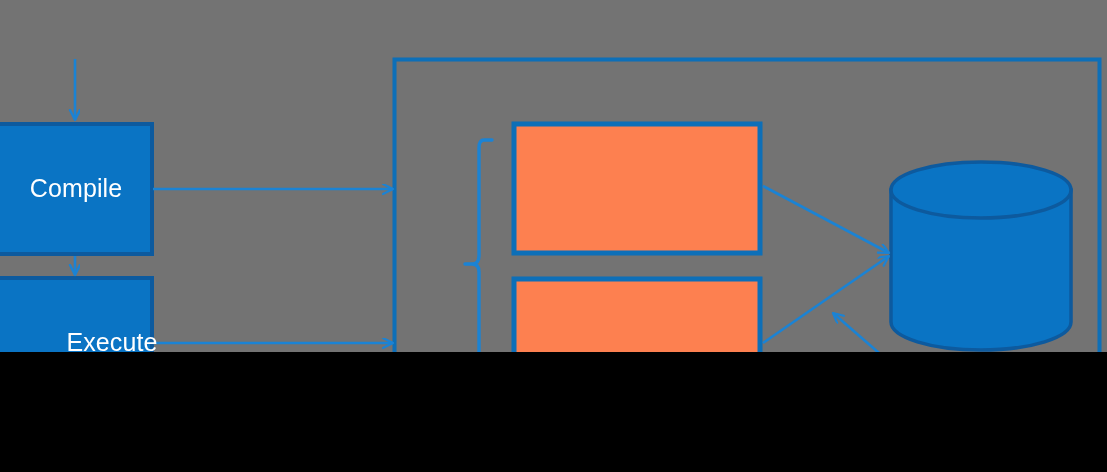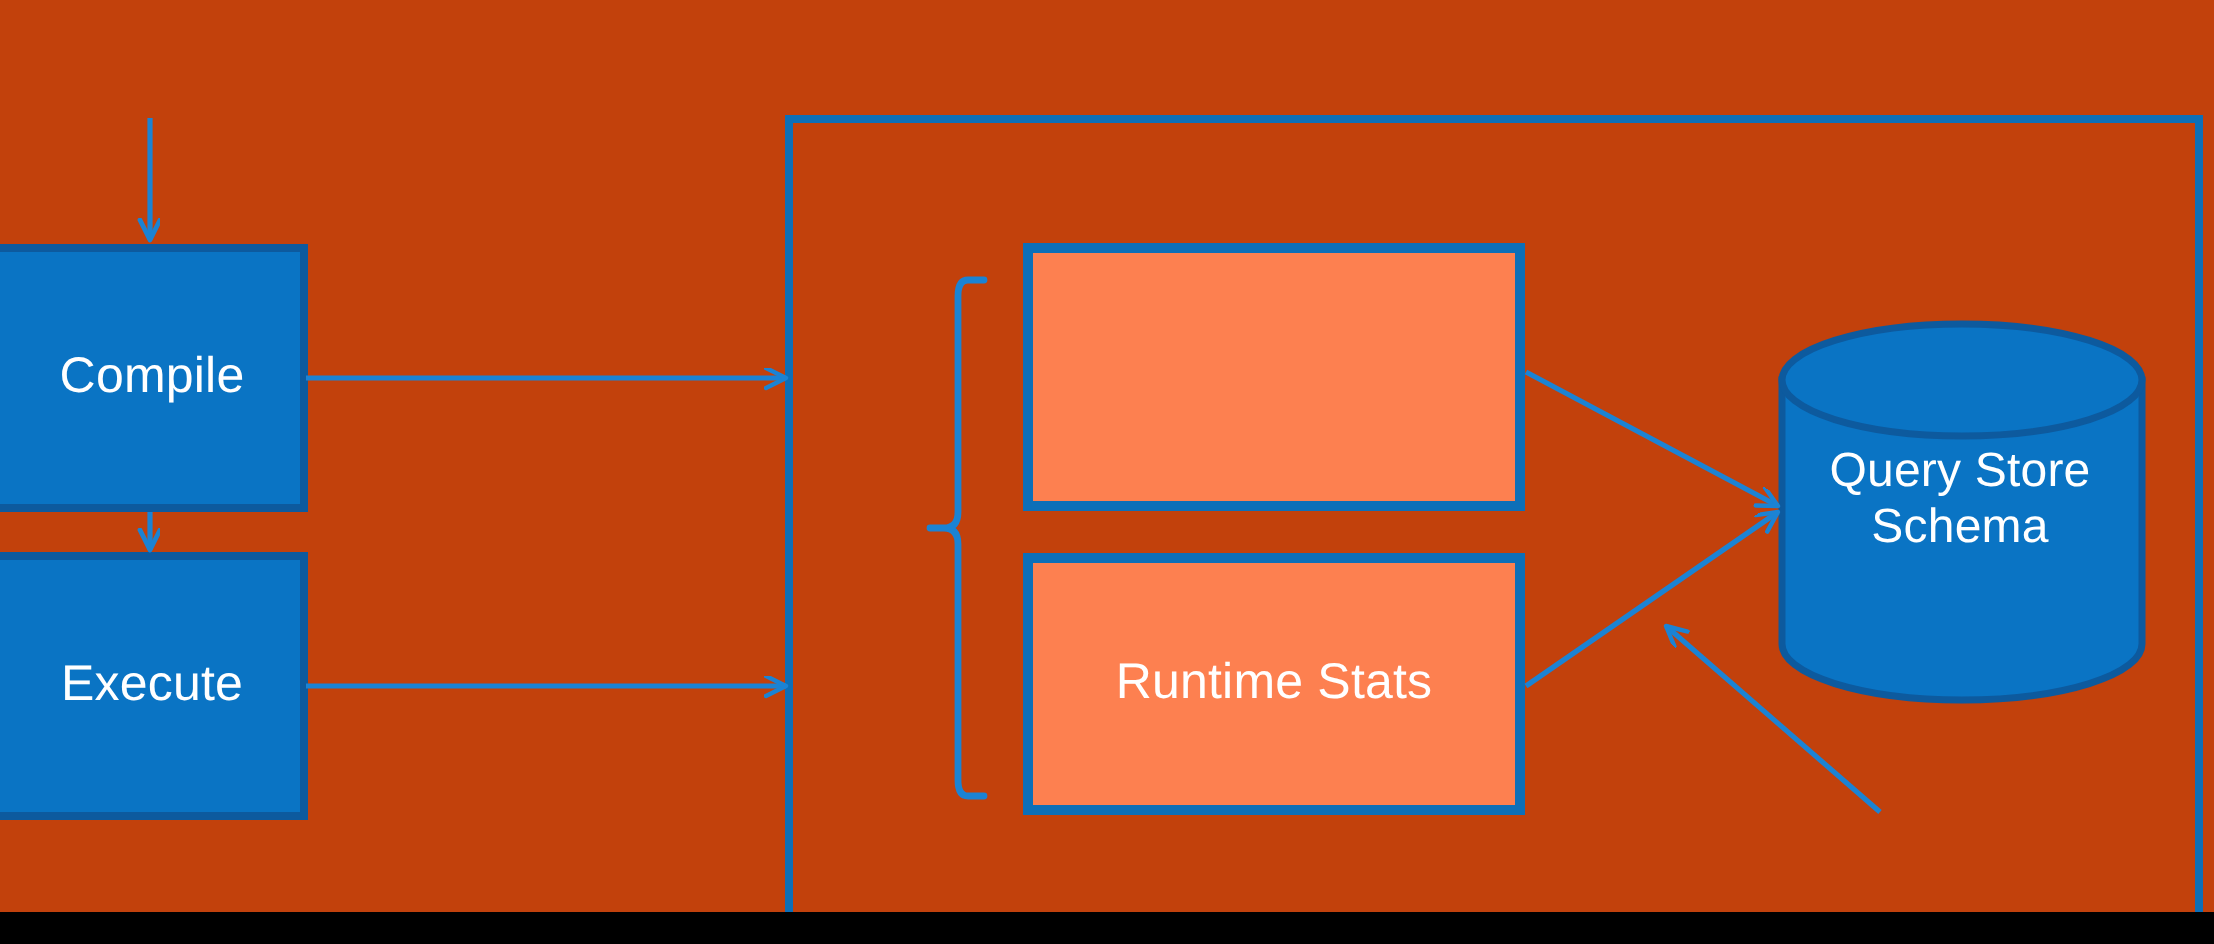--- a/index.html
+++ b/index.html
@@ -7,22 +7,22 @@
     margin: 0;
     padding: 0;
     background: #000000;
   }
   body {
     font-family: "Liberation Sans", sans-serif;
   }
   #canvas {
     position: relative;
     width: 1107px;
-    height: 456px;
-    background: #c2410c;
+    height: 352px;
+    background: #737373;
     overflow: hidden;
   }
   #diagram-svg {
     position: absolute;
     left: 0;
     top: 0;
     width: 1107px;
     height: 472px;
   }
   .node-label {
@@ -34,21 +34,21 @@
     line-height: 1.18;
     text-align: center;
     letter-spacing: 0.1px;
     display: flex;
     align-items: center;
     justify-content: center;
     pointer-events: none;
     white-space: pre-line;
   }
   .lbl-compile  { left: 0px;   top: 124px; width: 152px; height: 130px; }
-  .lbl-execute  { left: 0px;   top: 278px; width: 152px; height: 130px; }
+  .lbl-execute  { left: 0px;   top: 278px; width: 152px; height: 130px; padding-left: 36px; }
   .lbl-plan     { left: 512px; top: 122px; width: 250px; height: 133px; }
   .lbl-runtime  { left: 512px; top: 277px; width: 250px; height: 130px; }
   .lbl-cylinder { left: 890px; top: 190px; width: 180px; height: 120px; font-size: 24px; }
   .hit {
     position: absolute;
     background: transparent;
   }
 </style>
 </head>
 <body>
@@ -107,24 +107,21 @@
     <line x1="763" y1="343" x2="889" y2="256" stroke="#1B83D4" stroke-width="2.6" marker-end="url(#arrowOpen)"></line>
 
     <line x1="940" y1="406" x2="833" y2="313" stroke="#1B83D4" stroke-width="2.6" marker-end="url(#arrowOpen)"></line>
   </svg>
 
   <div class="node-label lbl-compile">Compile</div>
 
   <div class="node-label lbl-execute">Execute</div>
 
 
-  <div class="node-label lbl-runtime">Runtime Stats</div>
 
-  <div class="node-label lbl-cylinder">Query Store
-Schema</div>
 
   <div class="hit" style="left:0px;top:124px;width:152px;height:130px;"></div>
   <div class="hit" style="left:0px;top:278px;width:152px;height:130px;"></div>
   <div class="hit" style="left:512px;top:122px;width:250px;height:133px;"></div>
   <div class="hit" style="left:512px;top:277px;width:250px;height:130px;"></div>
   <div class="hit" style="left:890px;top:162px;width:181px;height:183px;"></div>
 
 </div>
 
 </body></html>

